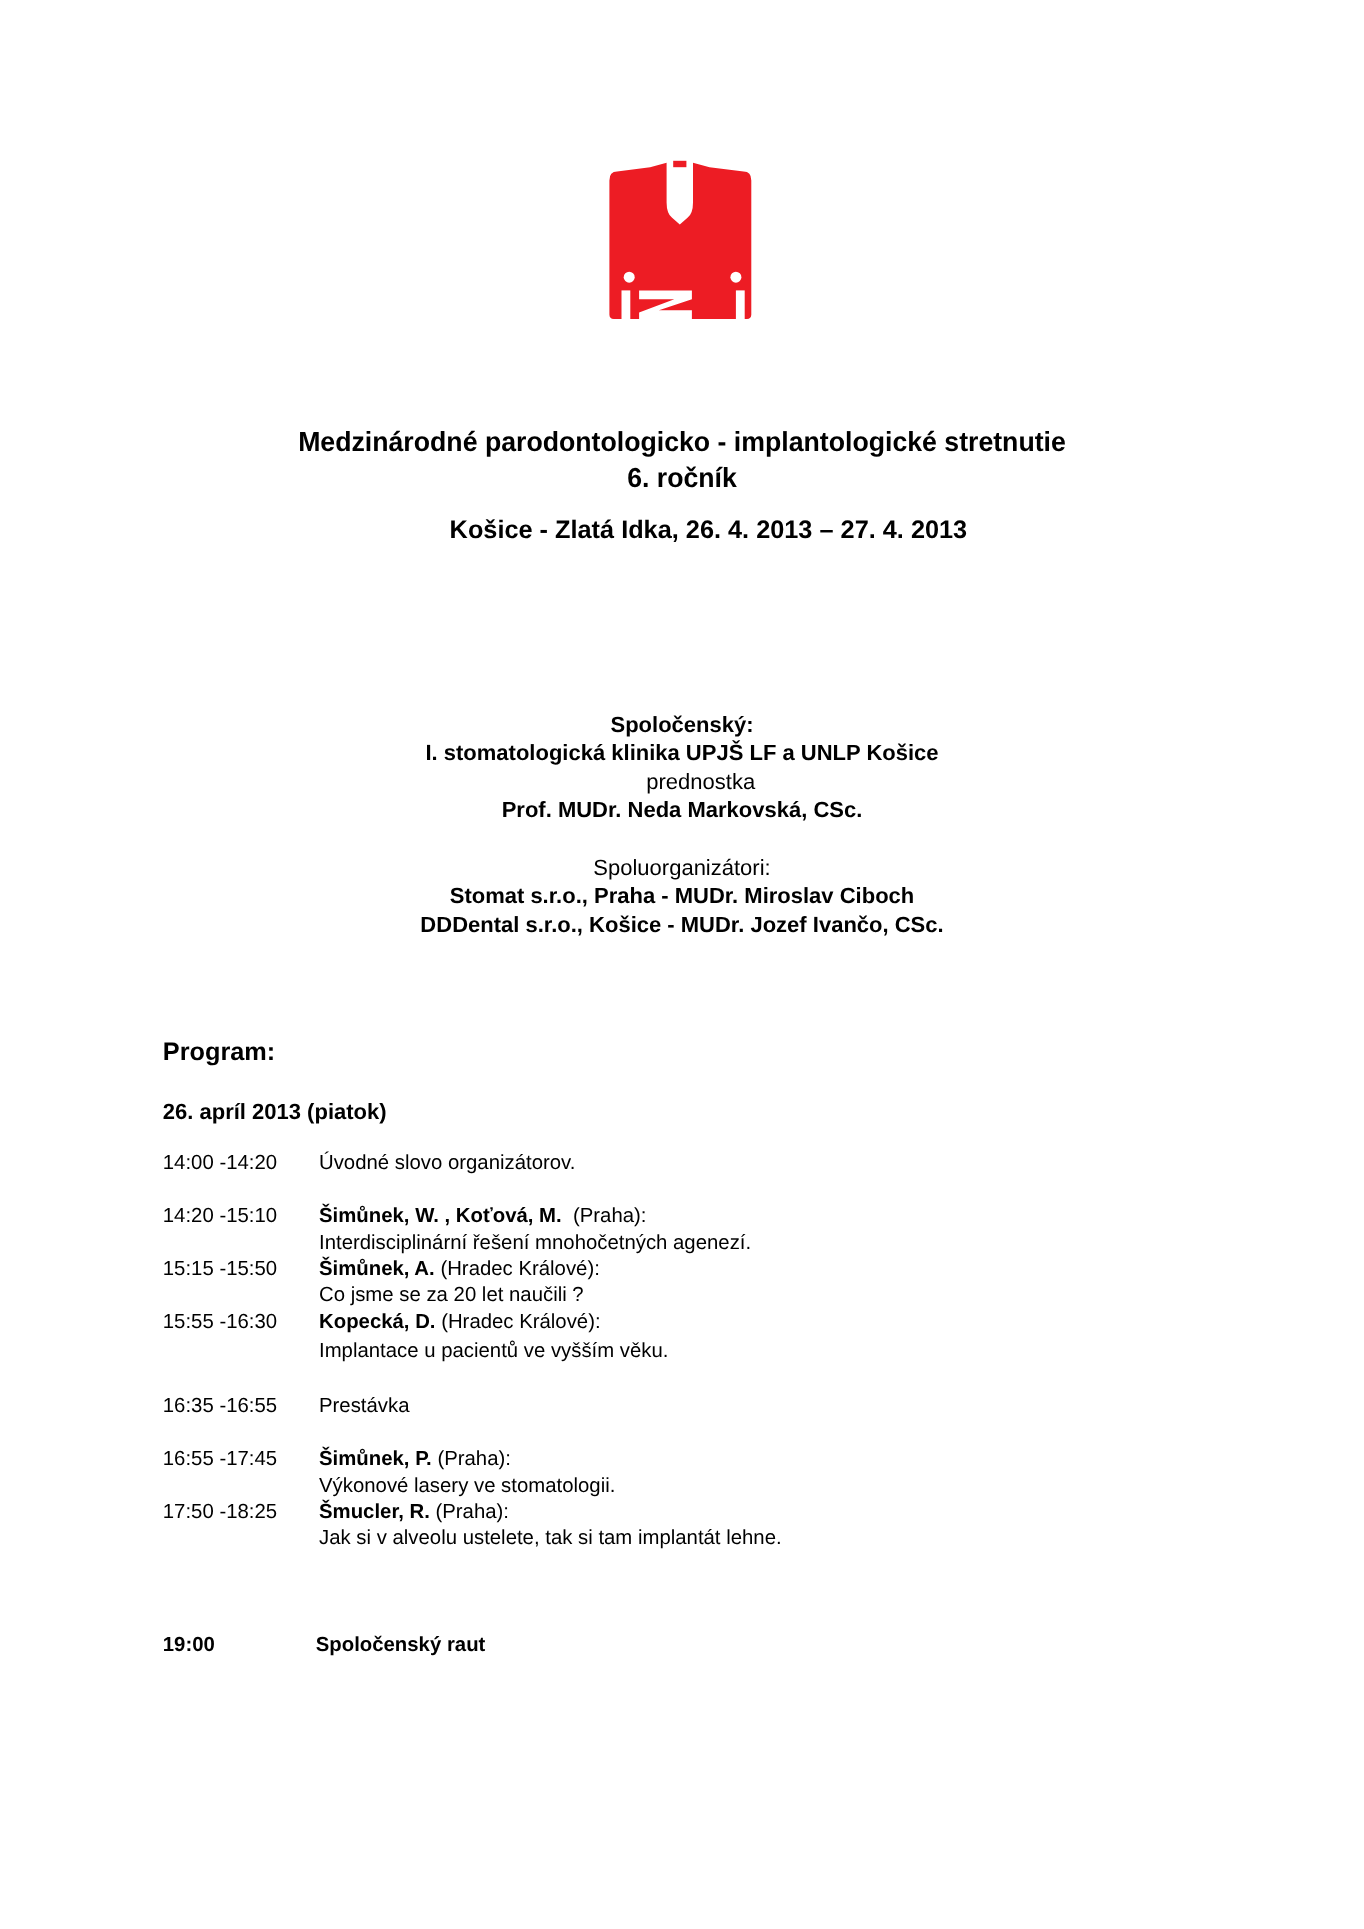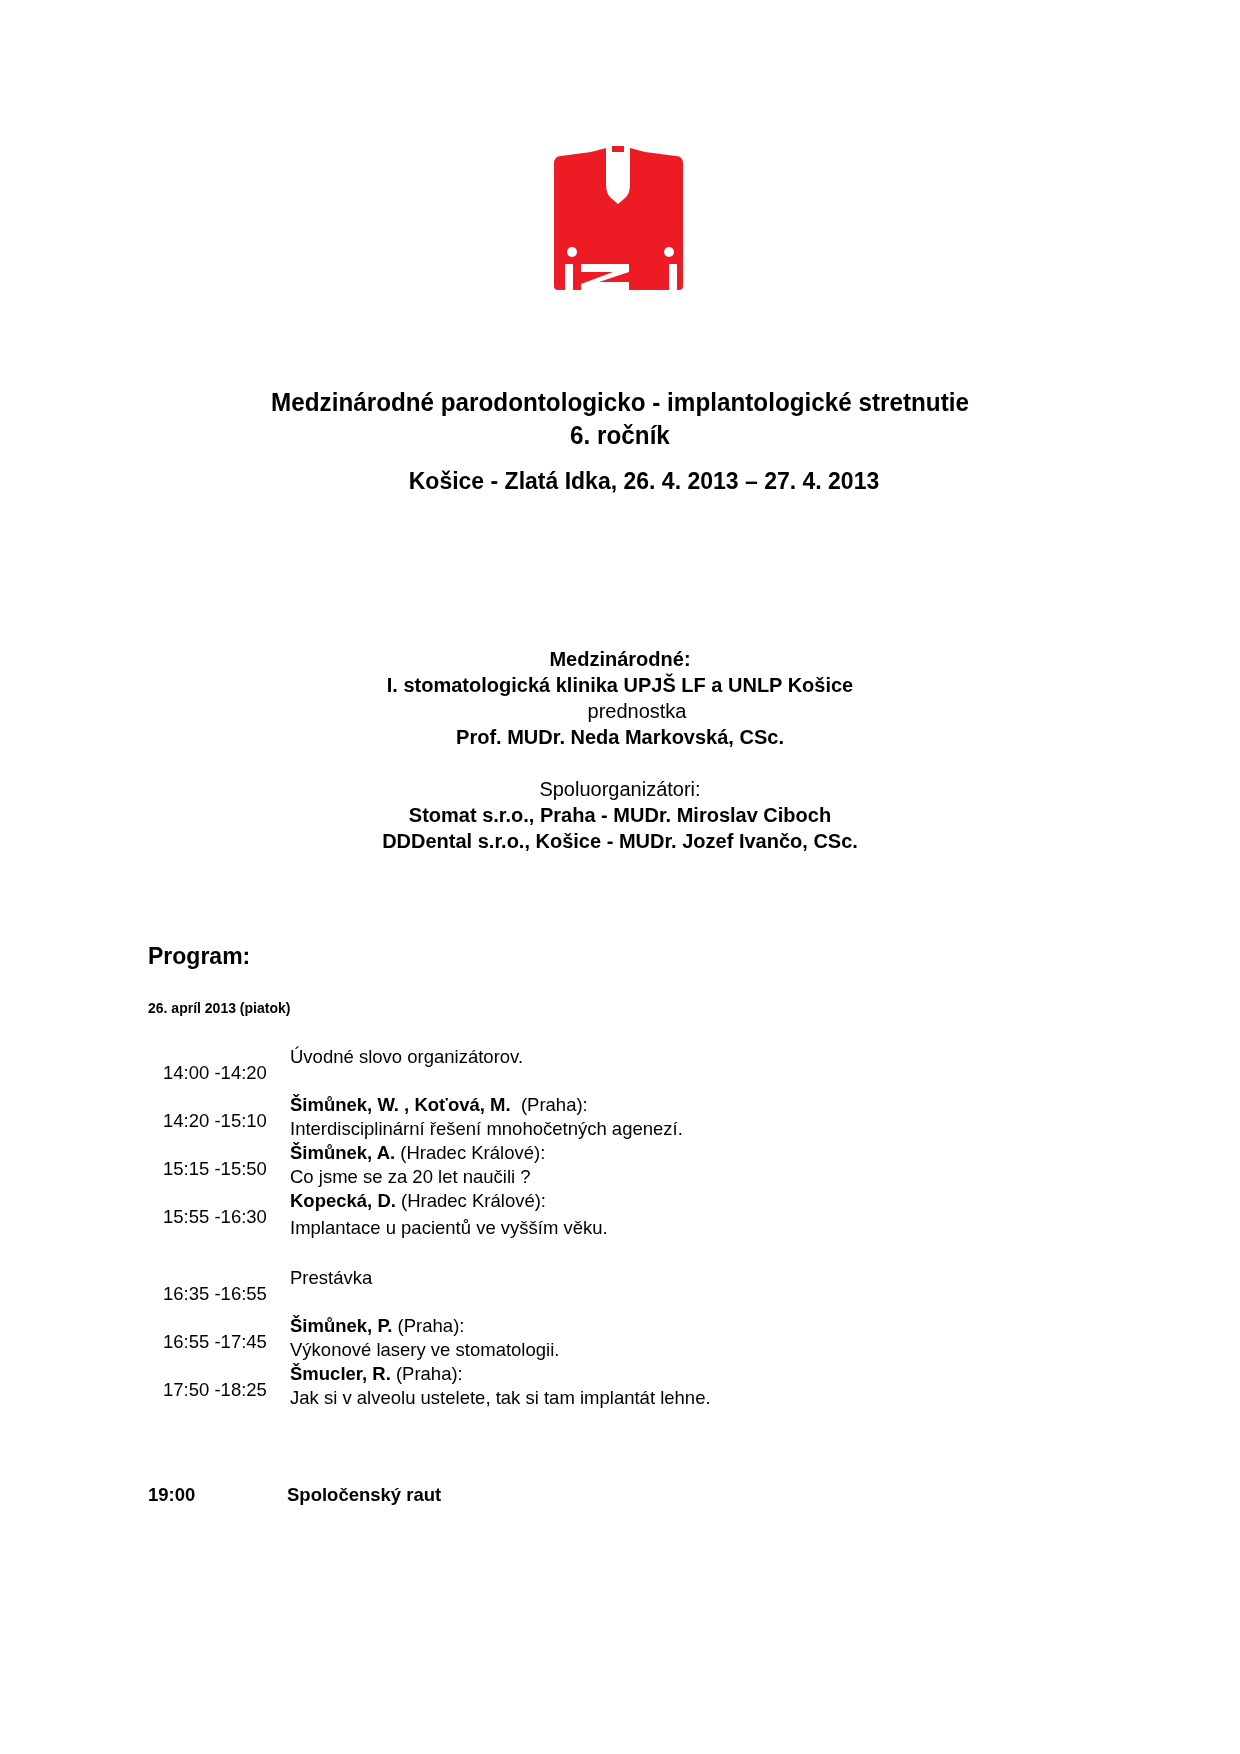--- a/index.html
+++ b/index.html
@@ -6,23 +6,23 @@
     body { width: 1240px; height: 1754px; position: relative; overflow: hidden;
       font-family: "Liberation Sans", sans-serif; color: #000; }
     .abs { position: absolute; }
     .logo { left: 551px; top: 146px; width: 135px; height: 146px; }
     .center { left: 0; width: 1240px; text-align: center; }
     .h1 { font-size: 25px; font-weight: bold; transform: scaleX(0.97); line-height: 30px; }
     .h2 { font-size: 23px; font-weight: bold; line-height: 28px; }
     .org { font-size: 20px; line-height: 26px; }
     .b { font-weight: bold; }
     .prog-title { left: 148px; top: 943px; font-size: 23px; font-weight: bold; }
-    .day { left: 148px; top: 1000px; font-size: 14px; font-weight: bold; }
+    .day { left: 148px; top: 1000px; font-size: 20px; font-weight: bold; }
     .row { left: 148px; font-size: 18.5px; line-height: 24px; }
-    .row .time { position: absolute; left: 15px; width: 140px; white-space: nowrap; margin-top: 16px; }
+    .row .time { position: absolute; left: 0; width: 140px; white-space: nowrap; }
     .row .body { position: absolute; left: 142px; white-space: nowrap; }
     .raut { left: 148px; top: 1484px; font-size: 18.5px; font-weight: bold; }
     .raut .label { position: absolute; left: 139px; white-space: nowrap; }
   </style>
 </head>
 <body>
 
 <div class="abs logo">
   <svg width="135" height="146" viewBox="0 0 135 146">
     <path d="M3 18 Q3 10 10 10 L40 6 L55 2 L55 38 Q55 48 60 52 L67 58 L74 52 Q79 48 79 38 L79 2 L94 6 L125 10 Q132 10 132 18 L132 140 Q132 144 128 144 L7 144 Q3 144 3 140 Z" fill="#ed1c24"></path>
@@ -32,21 +32,21 @@
     <rect x="14" y="118" width="8" height="26" fill="#fff"></rect>
     <rect x="118" y="118" width="8" height="26" fill="#fff"></rect>
     <path d="M30 118 L78 118 L78 126 L48 136 L78 136 L78 144 L30 144 L30 138 L62 126 L30 126 Z" fill="#fff"></path>
   </svg>
 </div>
 
 <div class="abs center h1" style="top:387px;">Medzinárodné parodontologicko - implantologické stretnutie</div>
 <div class="abs center h1" style="top:420px;">6. ročník</div>
 <div class="abs center h2" style="top:467px;padding-left:24px;">Košice - Zlatá Idka, 26. 4. 2013 – 27. 4. 2013</div>
 
-<div class="abs center org b" style="top:646px;">Medzinárodné:</div>
+<div class="abs center org b" style="top:646px;">Spoločenský:</div>
 <div class="abs center org b" style="top:672px;">I. stomatologická klinika UPJŠ LF a UNLP Košice</div>
 <div class="abs center org" style="top:698px;padding-left:17px;">prednostka</div>
 <div class="abs center org b" style="top:724px;text-align:center;">Prof. MUDr. Neda Markovská, CSc.</div>
 
 <div class="abs center org" style="top:776px;">Spoluorganizátori:</div>
 <div class="abs center org b" style="top:802px;">Stomat s.r.o., Praha - MUDr. Miroslav Ciboch</div>
 <div class="abs center org b" style="top:828px;">DDDental s.r.o., Košice - MUDr. Jozef Ivančo, CSc.</div>
 
 <div class="abs prog-title">Program:</div>
 <div class="abs day">26. apríl 2013 (piatok)</div>

